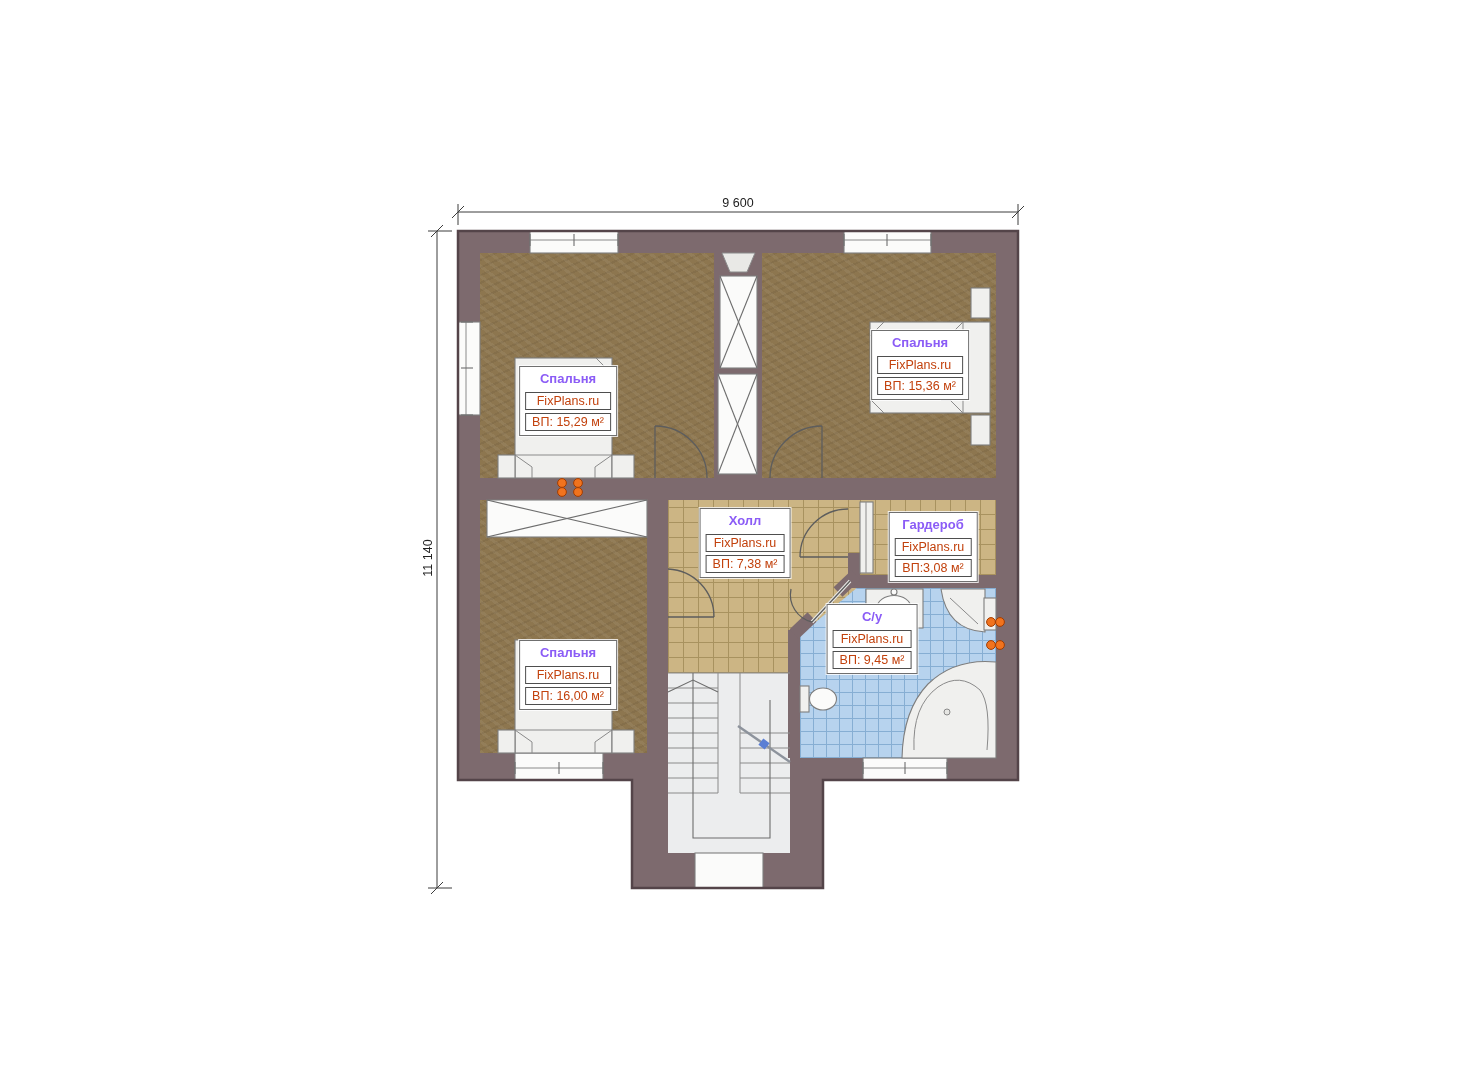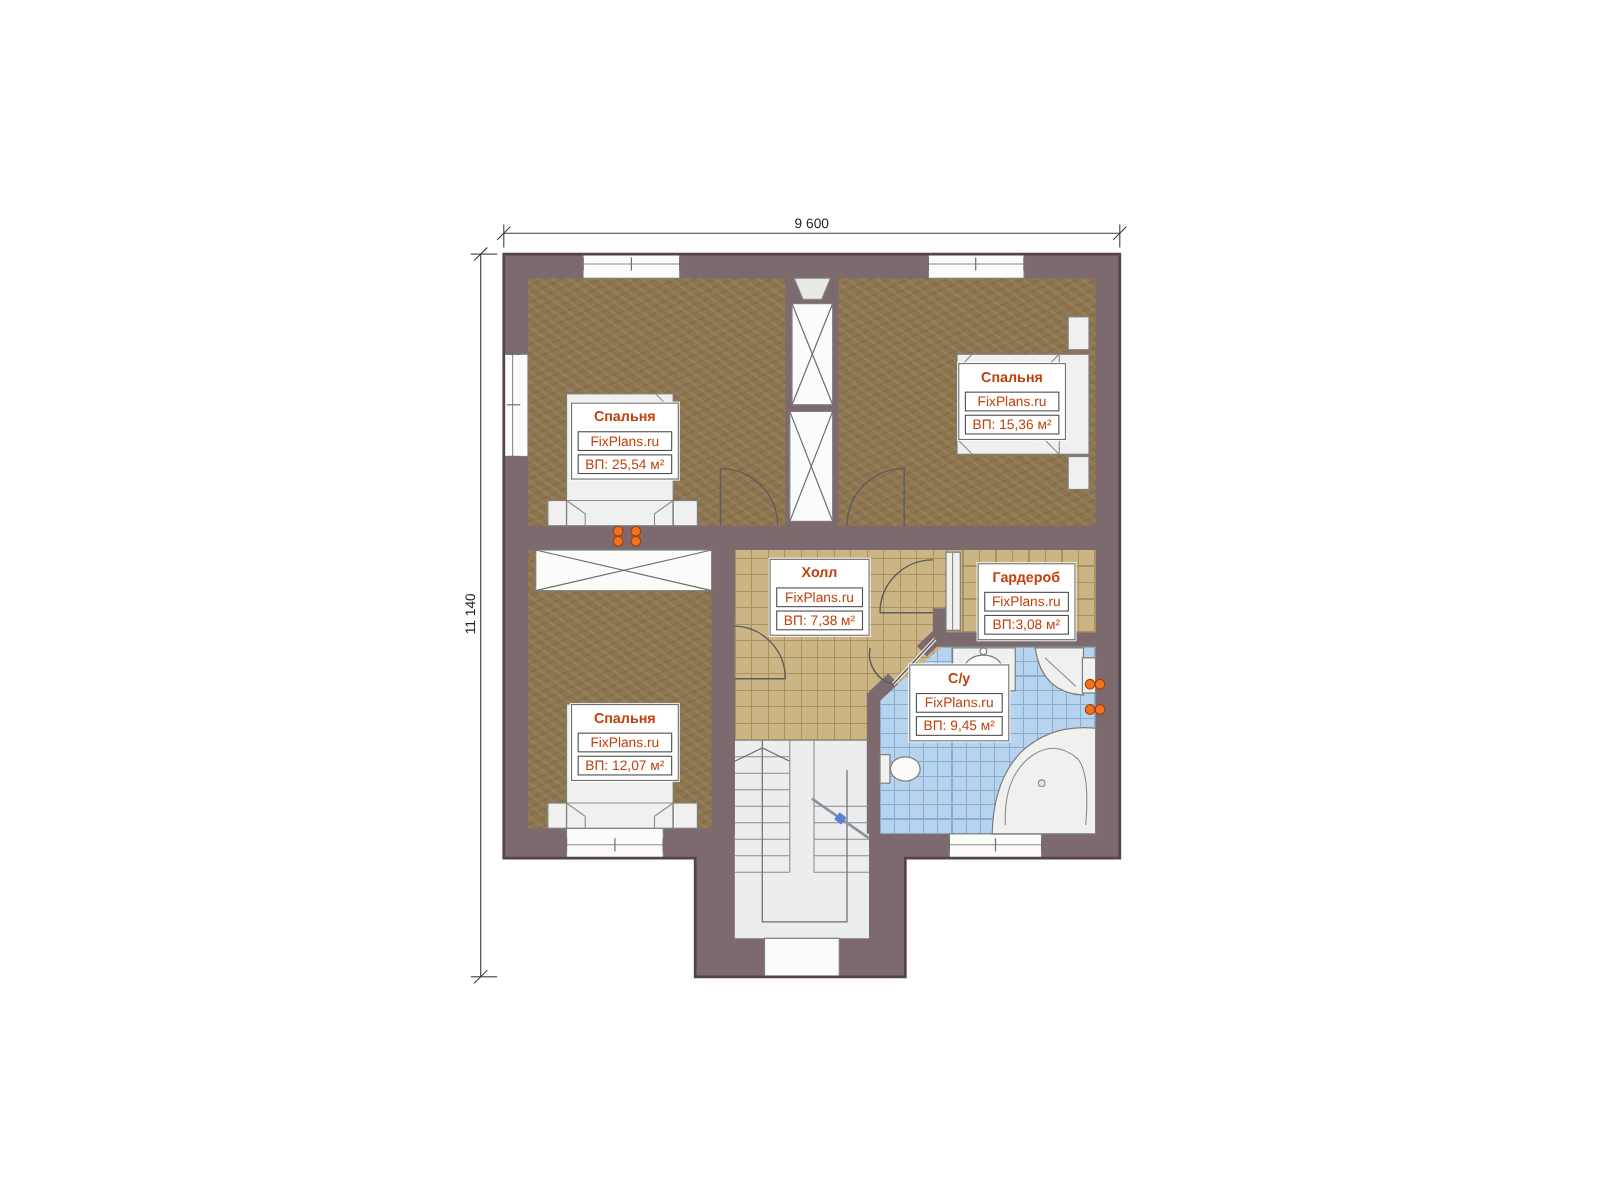--- a/index.html
+++ b/index.html
@@ -38,21 +38,21 @@
   .door{stroke:#5d5d5d;stroke-width:1.3;fill:none;}
   .sock{fill:var(--socket);stroke:#a33c00;stroke-width:1;}
   .dim{stroke:#3c3c3c;stroke-width:1;fill:none;}
   .brk{stroke:#8d939c;stroke-width:2.4;fill:none;}
   .mark{fill:#5b7fd4;}
 
   
   .room-label{position:absolute;transform:translateX(-50%);background:#ffffff;
     border:1px solid #6f6f6f;padding:3px 5px 4px 5px;text-align:center;
     box-shadow:0 0 0 1px rgba(255,255,255,0.8);}
-  .rl-name{font-weight:bold;font-size:13px;color:#c2410c;padding:1px 4px 3px 4px;white-space:nowrap;}
+  .rl-name{font-weight:bold;font-size:13px;color:#8b5cf6;padding:1px 4px 3px 4px;white-space:nowrap;}
   .rl-row{border:1px solid #4e4e4e;background:#fff;font-size:12.5px;color:#c2410c;
     padding:1px 6px;margin-top:3px;white-space:nowrap;}
 
   .dim-label{position:absolute;font-size:12.5px;color:#222;transform:translate(-50%,-50%);white-space:nowrap;}
   .dim-label.vert{transform:translate(-50%,-50%) rotate(-90deg);}
 </style>
 </head>
 <body>
 
 <div id="canvas">
@@ -243,33 +243,33 @@
       <line class="dim" x1="431" y1="894" x2="443" y2="882"></line>
     </g>
   </svg>
 
   <div class="dim-label" style="left:738px;top:203px;">9 600</div>
   <div class="dim-label vert" style="left:428px;top:558px;">11 140</div>
 
   <div class="room-label" style="left:568px;top:366px;">
     <div class="rl-name">Спальня</div>
     <div class="rl-row">FixPlans.ru</div>
-    <div class="rl-row">ВП: 25,54 м²</div>
+    <div class="rl-row">ВП: 15,29 м²</div>
   </div>
 
   <div class="room-label" style="left:920px;top:330px;">
     <div class="rl-name">Спальня</div>
     <div class="rl-row">FixPlans.ru</div>
     <div class="rl-row">ВП: 15,36 м²</div>
   </div>
 
   <div class="room-label" style="left:568px;top:640px;">
     <div class="rl-name">Спальня</div>
     <div class="rl-row">FixPlans.ru</div>
-    <div class="rl-row">ВП: 12,07 м²</div>
+    <div class="rl-row">ВП: 16,00 м²</div>
   </div>
 
   <div class="room-label" style="left:745px;top:508px;">
     <div class="rl-name">Холл</div>
     <div class="rl-row">FixPlans.ru</div>
     <div class="rl-row">ВП: 7,38 м²</div>
   </div>
 
   <div class="room-label" style="left:933px;top:512px;">
     <div class="rl-name">Гардероб</div>

